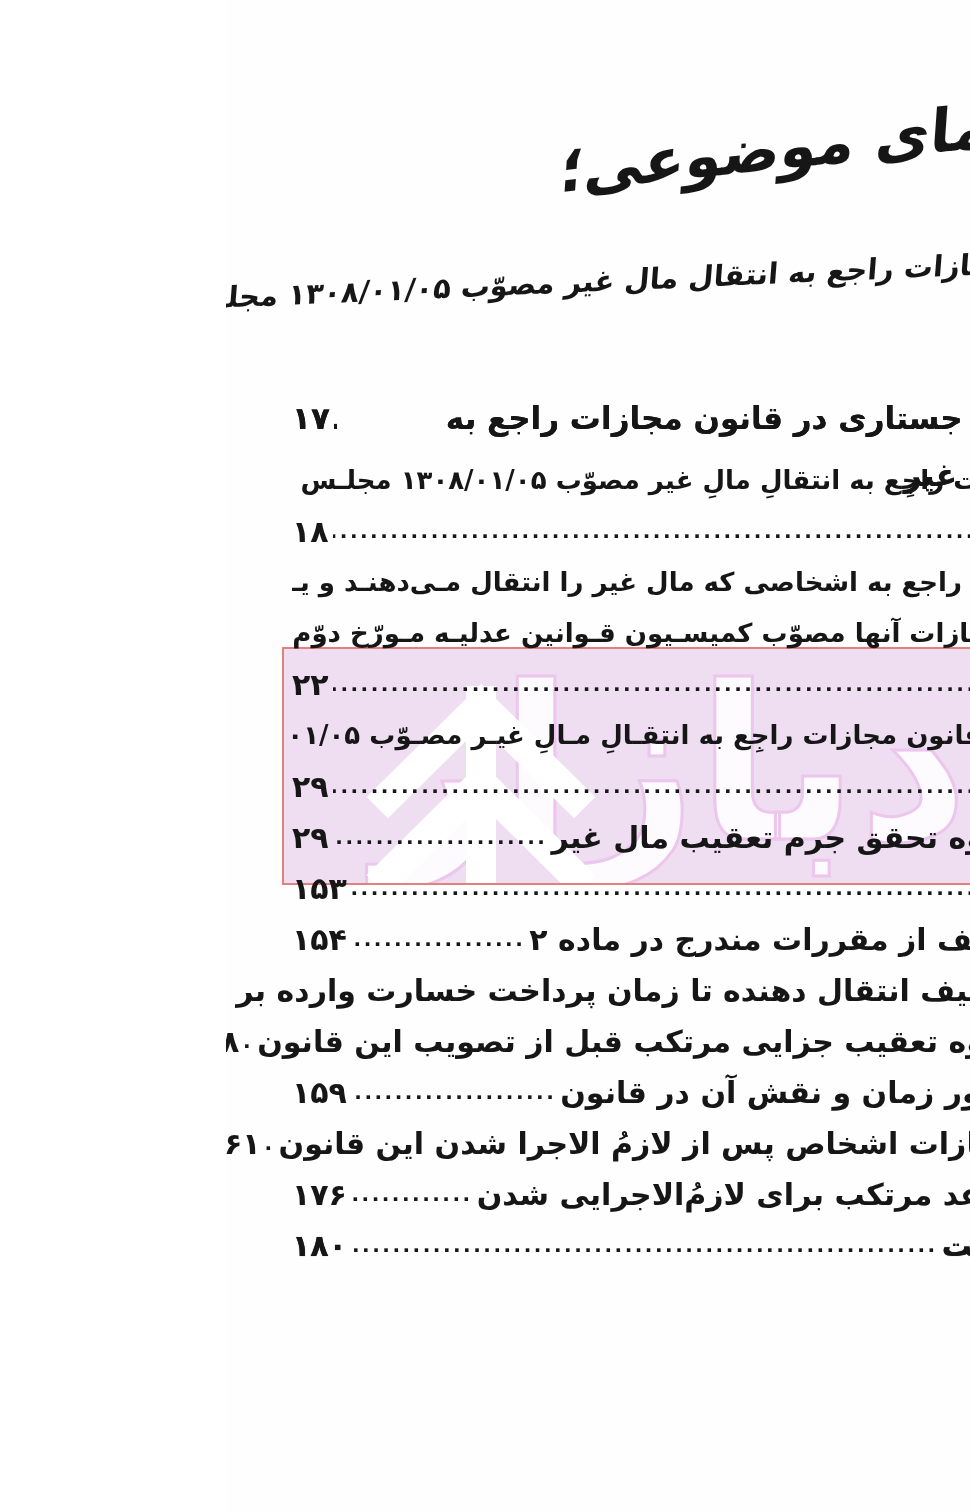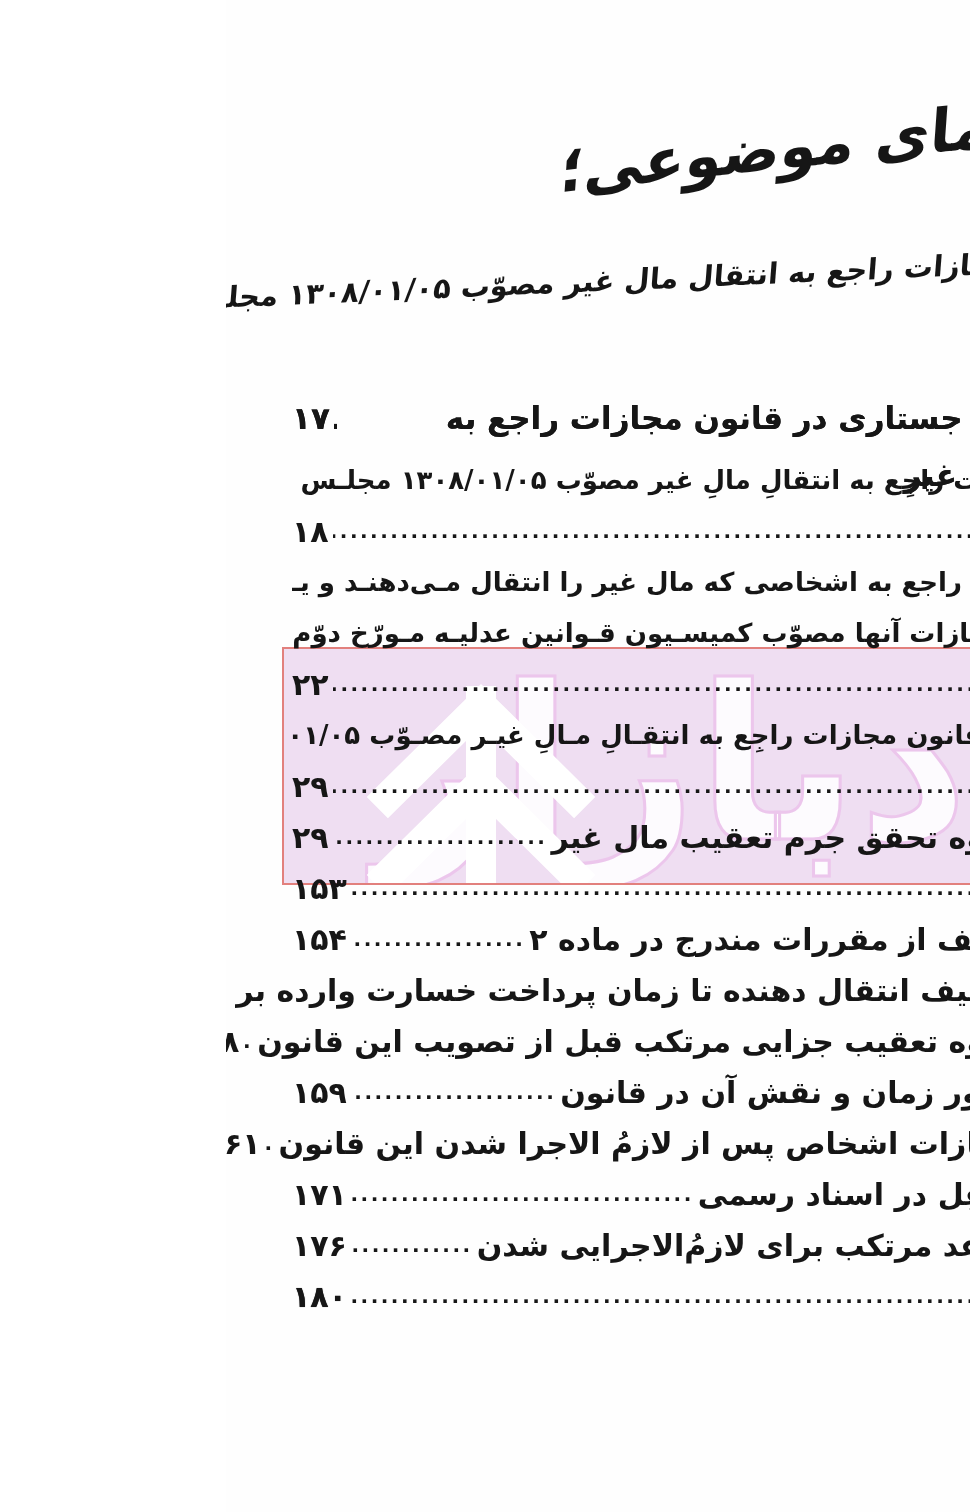--- a/index.html
+++ b/index.html
@@ -194,29 +194,25 @@
           <span class="entry-text">مادِّهٔ ۶: مُرور زمان و نقش آن در قانون</span>
           <span class="leader"></span>
           <span class="page-num">۱۵۹</span>
         </div>
         <div class="toc-row">
           <span class="entry-text">مادِّهٔ ۷: مجازات اشخاص پس از لازمُ الاجرا شدن این قانون </span>
           <span class="leader"></span>
           <span class="page-num">۱۶۱</span>
         </div>
         <div class="toc-row">
-          <span class="entry-text">مادِّهٔ ۸: جاعِل در اسناد رسمی</span>
-          <span class="leader"></span>
-          <span class="page-num">۱۷۱</span>
-        </div>
-        <div class="toc-row">
           <span class="entry-text">مادِّهٔ ۹: موعد مرتکب برای لازمُ‌الاجرایی شدن </span>
           <span class="leader"></span>
           <span class="page-num">۱۷۶</span>
         </div>
         <div class="toc-row">
+          <span class="entry-text heavy">از قانون ثبت</span>
           <span class="leader"></span>
           <span class="page-num heavy">۱۸۰</span>
         </div>
       </div>
   </div>
 
 </div>
 
 </body></html>

